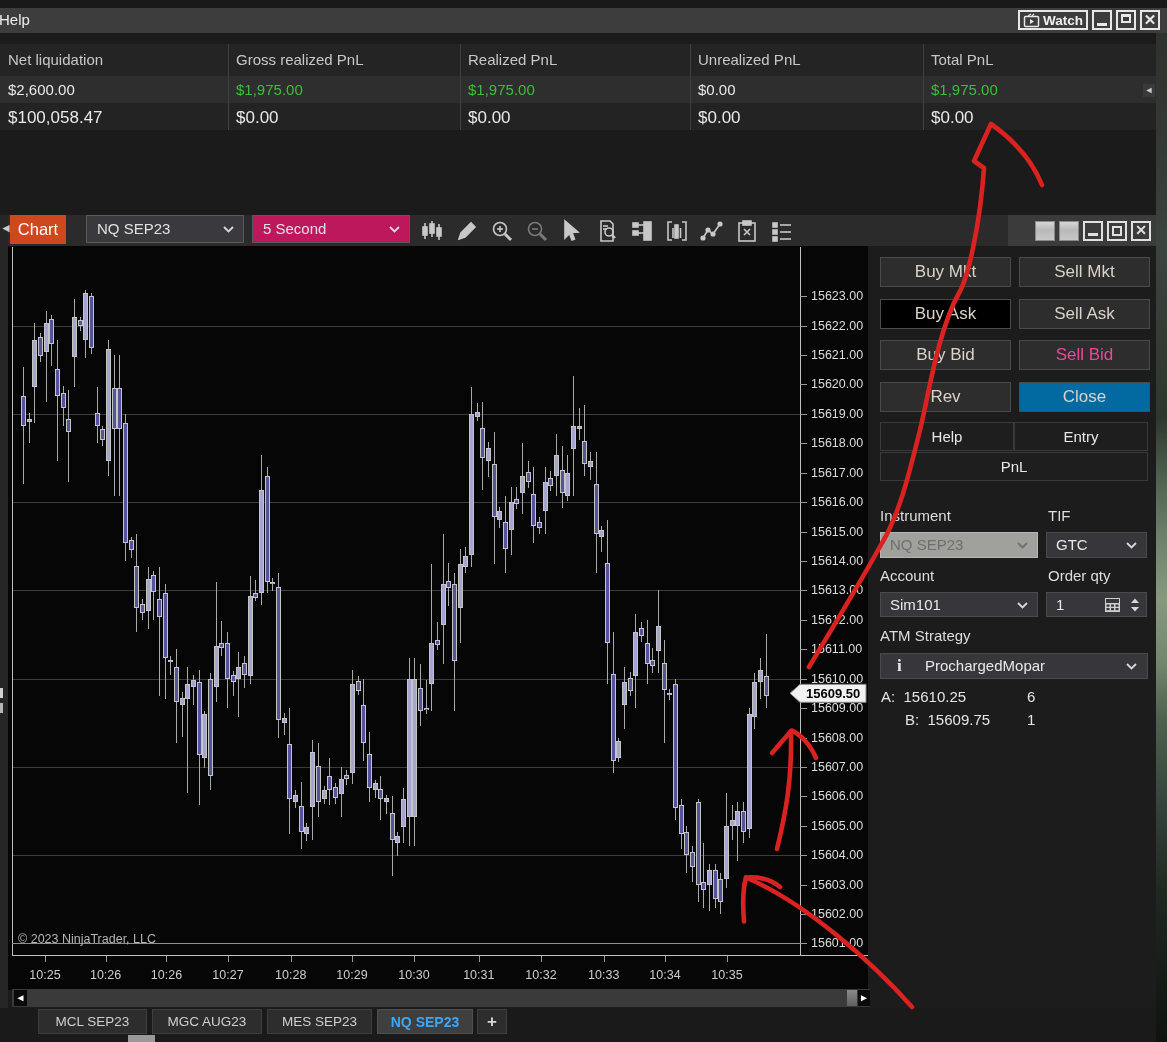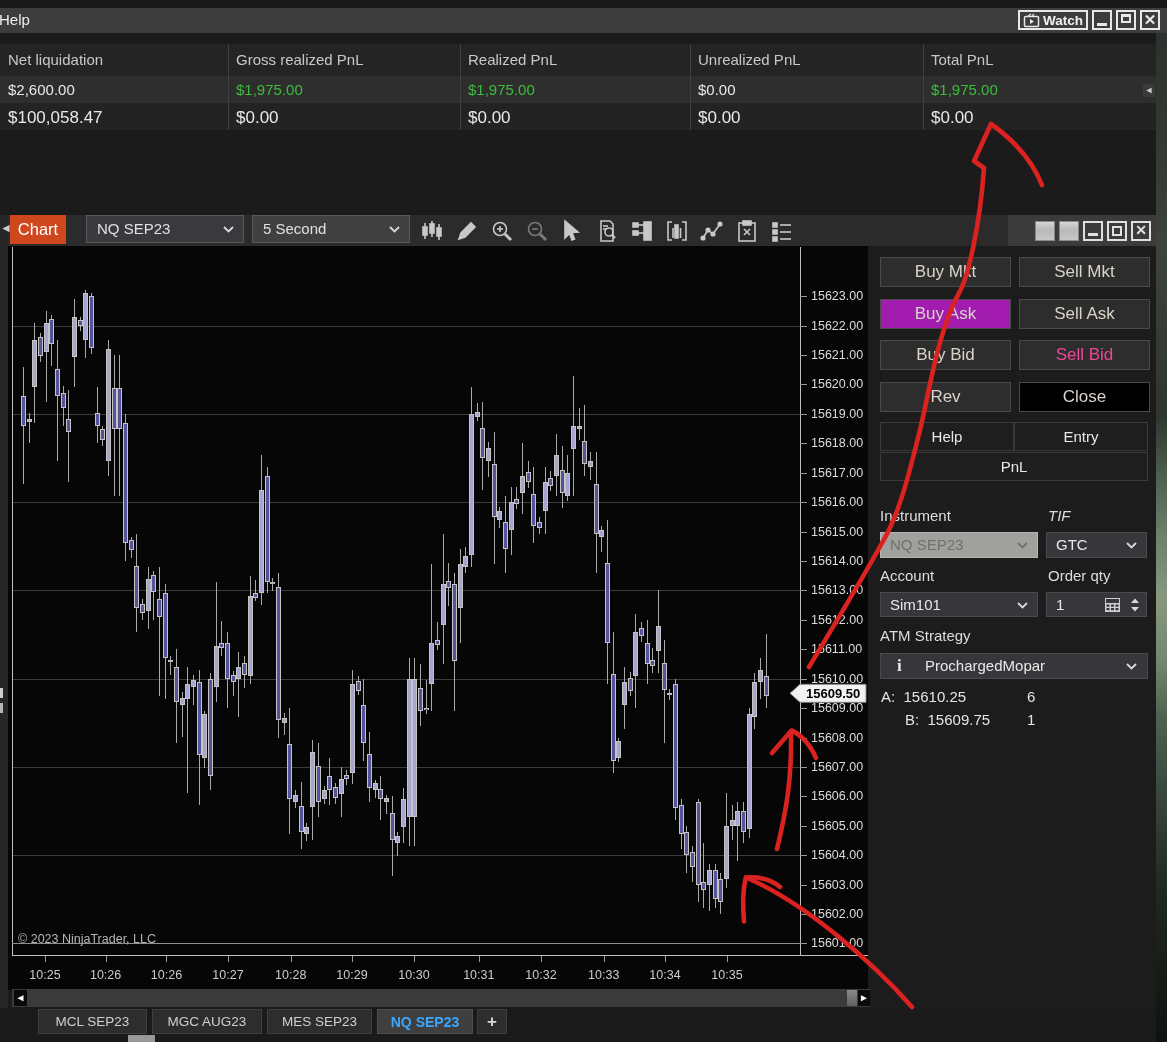--- a/index.html
+++ b/index.html
@@ -64,21 +64,21 @@
 
 <div class="abs" style="left:0;top:215px;width:1156px;height:31px;background:#2b2b2b;"></div>
 <div class="abs" style="left:0;top:215px;width:8px;height:827px;background:#262626;"></div>
 <div class="abs" style="left:0;top:221px;color:#cccccc;font-size:12px;">◄</div>
 <div class="abs" style="left:0;top:688px;width:3px;height:10px;background:#cfcfcf;"></div>
 <div class="abs" style="left:0;top:703px;width:3px;height:10px;background:#b5b5b5;"></div>
 <div class="abs" style="left:10px;top:215px;width:56px;height:29px;background:#cf471d;color:#ffffff;font-size:16.5px;text-align:center;line-height:28px;">Chart</div>
 <div class="abs" style="left:86px;top:215px;width:158px;height:28px;background:#3a3a3e;border:1px solid #5a5a5a;color:#e0e0e0;font-size:15px;line-height:26px;padding-left:10px;">NQ SEP23<span class="abs" style="right:9px;top:10px;line-height:0;"><svg width="11" height="7" viewBox="0 0 11 7">
         <path d="M1,1 L5.5,5.5 L10,1" stroke="#d8d8d8" stroke-width="1.8" fill="none"></path>
       </svg></span></div>
-<div class="abs" style="left:252px;top:215px;width:158px;height:28px;background:#404040;border:1px solid #5a5a5a;color:#e0e0e0;font-size:15px;line-height:26px;padding-left:10px;">5 Second<span class="abs" style="right:9px;top:10px;line-height:0;"><svg width="11" height="7" viewBox="0 0 11 7">
+<div class="abs" style="left:252px;top:215px;width:158px;height:28px;background:#be185d;border:1px solid #5a5a5a;color:#e0e0e0;font-size:15px;line-height:26px;padding-left:10px;">5 Second<span class="abs" style="right:9px;top:10px;line-height:0;"><svg width="11" height="7" viewBox="0 0 11 7">
         <path d="M1,1 L5.5,5.5 L10,1" stroke="#d8d8d8" stroke-width="1.8" fill="none"></path>
       </svg></span></div>
 <svg width="24" height="24" viewBox="0 0 24 24" style="position:absolute;left:420px;top:219px">
     <g stroke="#c8c8c8" fill="none" stroke-width="1.6">
       <line x1="5" y1="4" x2="5" y2="20"></line>
       <rect x="3" y="8" width="4" height="8" fill="#c8c8c8"></rect>
       <line x1="12" y1="2" x2="12" y2="18"></line>
       <rect x="10" y="5" width="4" height="9" fill="#c8c8c8"></rect>
       <line x1="19" y1="5" x2="19" y2="21"></line>
       <rect x="17" y="9" width="4" height="8" fill="#c8c8c8"></rect>
@@ -174,32 +174,32 @@
     <div class="abs" style="left:3px;top:3px;width:10px;height:10px;border:2px solid #e0e0e0;"></div>
   </div>
 <div class="abs" style="left:1131px;top:221px;width:20px;height:20px;border:2px solid #e0e0e0;color:#e0e0e0;font-size:14px;font-weight:bold;text-align:center;line-height:15px;">✕</div>
 
 <div class="abs" style="left:8px;top:246px;width:860px;height:744px;background:#060606;"></div>
 
 <div class="abs" style="left:868px;top:246px;width:288px;height:762px;background:#1c1c1c;"></div>
 
 <div class="abs" style="left:880px;top:257px;width:131px;height:30px;background:#2d2d2d;border:1px solid #4a4a4a;color:#d9d3c8;font-size:17px;text-align:center;line-height:28px;">Buy Mkt</div>
 <div class="abs" style="left:1019px;top:257px;width:131px;height:30px;background:#2d2d2d;border:1px solid #4a4a4a;color:#d9d3c8;font-size:17px;text-align:center;line-height:28px;">Sell Mkt</div>
-<div class="abs" style="left:880px;top:299px;width:131px;height:30px;background:#a21caf;border:1px solid #4a4a4a;color:#d9d3c8;font-size:17px;text-align:center;line-height:28px;">Buy Ask</div>
+<div class="abs" style="left:880px;top:299px;width:131px;height:30px;background:#000000;border:1px solid #4a4a4a;color:#d9d3c8;font-size:17px;text-align:center;line-height:28px;">Buy Ask</div>
 <div class="abs" style="left:1019px;top:299px;width:131px;height:30px;background:#2d2d2d;border:1px solid #4a4a4a;color:#d9d3c8;font-size:17px;text-align:center;line-height:28px;">Sell Ask</div>
 <div class="abs" style="left:880px;top:340px;width:131px;height:30px;background:#2d2d2d;border:1px solid #4a4a4a;color:#d9d3c8;font-size:17px;text-align:center;line-height:28px;">Buy Bid</div>
 <div class="abs" style="left:1019px;top:340px;width:131px;height:30px;background:#2d2d2d;border:1px solid #4a4a4a;color:#ec4899;font-size:17px;text-align:center;line-height:28px;">Sell Bid</div>
 <div class="abs" style="left:880px;top:382px;width:131px;height:30px;background:#2d2d2d;border:1px solid #4a4a4a;color:#d9d3c8;font-size:17px;text-align:center;line-height:28px;">Rev</div>
-<div class="abs" style="left:1019px;top:382px;width:131px;height:30px;background:#000000;border:1px solid #4a4a4a;color:#d9d3c8;font-size:17px;text-align:center;line-height:28px;">Close</div>
+<div class="abs" style="left:1019px;top:382px;width:131px;height:30px;background:#0369a1;border:1px solid #4a4a4a;color:#d9d3c8;font-size:17px;text-align:center;line-height:28px;">Close</div>
 <div class="abs" style="left:880px;top:422px;width:134px;height:29px;background:#1e1e1e;border:1px solid #3a3a3a;color:#e8e8e8;font-size:15px;text-align:center;line-height:27px;">Help</div>
 <div class="abs" style="left:1014px;top:422px;width:134px;height:29px;background:#1e1e1e;border:1px solid #3a3a3a;color:#e8e8e8;font-size:15px;text-align:center;line-height:27px;">Entry</div>
 <div class="abs" style="left:880px;top:452px;width:268px;height:29px;background:#1e1e1e;border:1px solid #3a3a3a;color:#e8e8e8;font-size:15px;text-align:center;line-height:27px;">PnL</div>
 
 <div class="abs" style="left:880px;top:507px;color:#dddddd;font-size:15px;">Instrument</div>
-<div class="abs" style="left:1048px;top:507px;color:#dddddd;font-size:15px;font-style:italic;">TIF</div>
+<div class="abs" style="left:1048px;top:507px;color:#dddddd;font-size:15px;">TIF</div>
 <div class="abs" style="left:880px;top:532px;width:158px;height:26px;background:#a0a09c;border:1px solid #b5b5b5;color:#6f6f6f;font-size:15px;line-height:24px;padding-left:9px;">NQ SEP23<span class="abs" style="right:9px;top:9px;line-height:0;"><svg width="11" height="7" viewBox="0 0 11 7">
         <path d="M1,1 L5.5,5.5 L10,1" stroke="#707070" stroke-width="1.8" fill="none"></path>
       </svg></span></div>
 <div class="abs" style="left:1046px;top:532px;width:101px;height:26px;background:#37373b;border:1px solid #4a4a4a;color:#e8e8e8;font-size:15px;line-height:24px;padding-left:9px;">GTC<span class="abs" style="right:9px;top:9px;line-height:0;"><svg width="11" height="7" viewBox="0 0 11 7">
         <path d="M1,1 L5.5,5.5 L10,1" stroke="#d8d8d8" stroke-width="1.8" fill="none"></path>
       </svg></span></div>
 <div class="abs" style="left:880px;top:567px;color:#dddddd;font-size:15px;">Account</div>
 <div class="abs" style="left:1048px;top:567px;color:#dddddd;font-size:15px;">Order qty</div>
 <div class="abs" style="left:880px;top:592px;width:158px;height:25px;background:#37373b;border:1px solid #4a4a4a;color:#e8e8e8;font-size:15px;line-height:23px;padding-left:9px;">Sim101<span class="abs" style="right:9px;top:9px;line-height:0;"><svg width="11" height="7" viewBox="0 0 11 7">
         <path d="M1,1 L5.5,5.5 L10,1" stroke="#d8d8d8" stroke-width="1.8" fill="none"></path>

